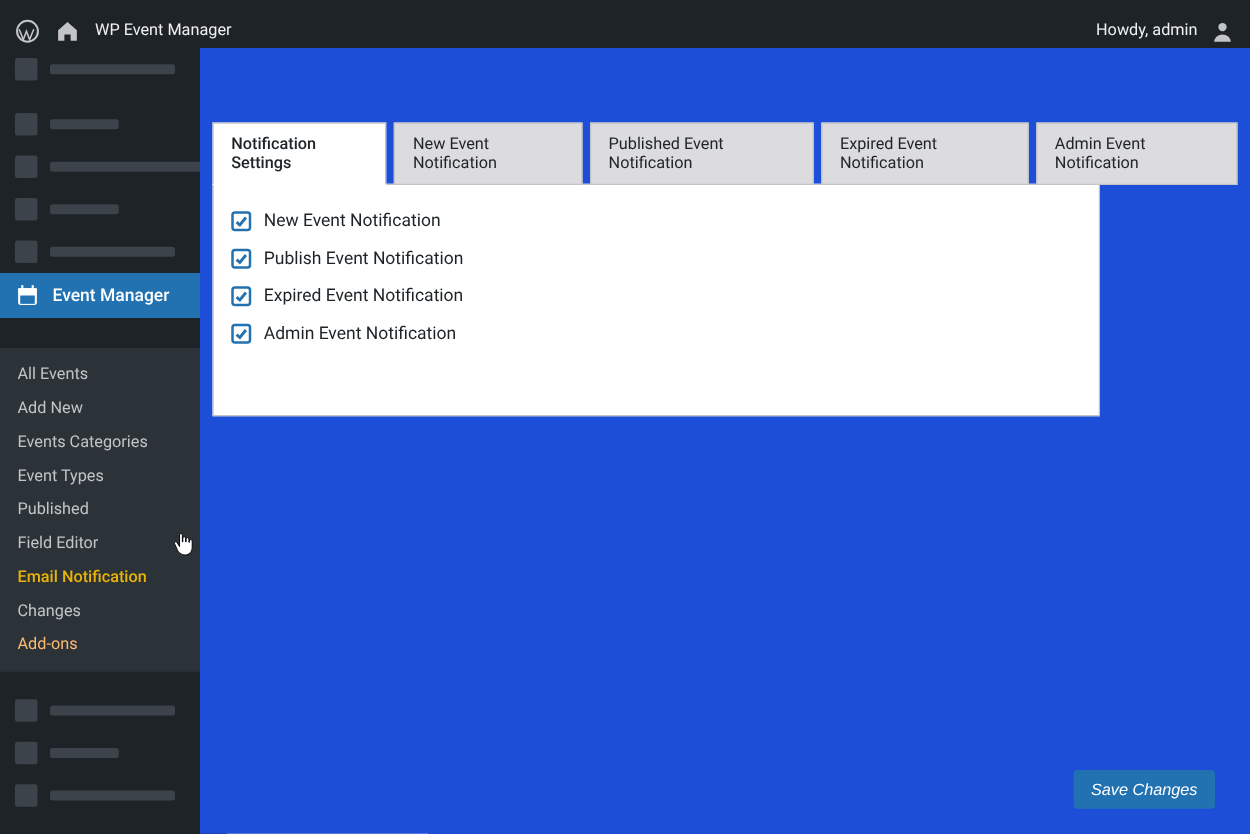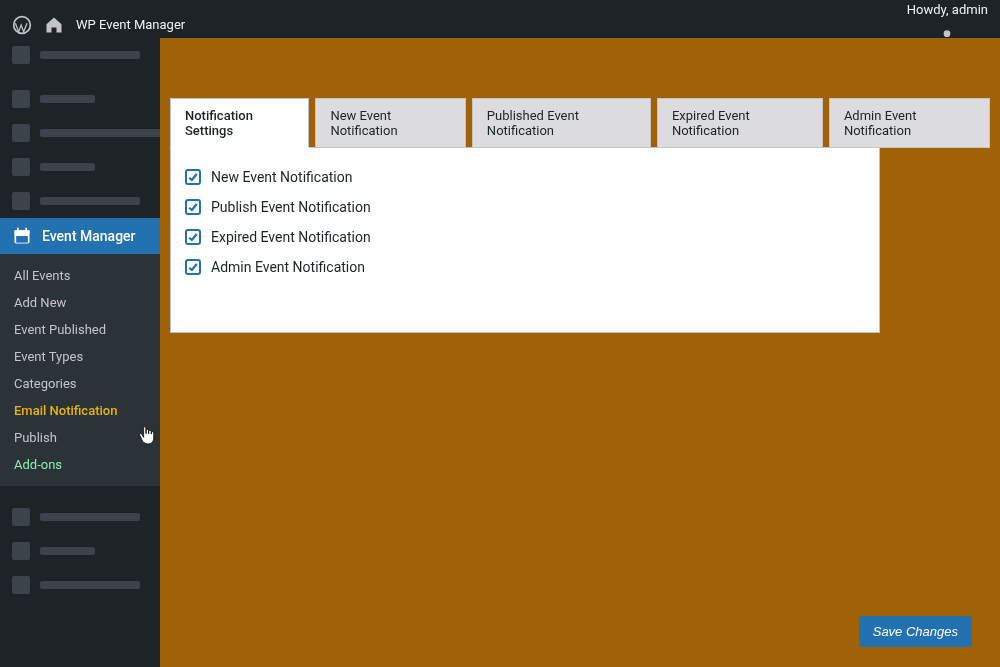--- a/index.html
+++ b/index.html
@@ -3,46 +3,46 @@
   <meta charset="utf-8">
   <style>
     * { margin: 0; padding: 0; box-sizing: border-box; }
     body { font-family: -apple-system, BlinkMacSystemFont, "Segoe UI", Roboto, sans-serif; font-size: 13px; background: #f1f1f1; width: 1000px; height: 667px; overflow: hidden; }
     
     
     .adminbar { height: 49px; background: #1d2327; color: #c3c4c7; display: flex; align-items: center; padding: 0 12px; justify-content: space-between; }
     .adminbar-left { display: flex; align-items: center; gap: 12px; }
     .adminbar-icon { width: 20px; height: 20px; display: inline-flex; align-items: center; justify-content: center; fill: #c3c4c7; }
     .site-title { color: #f0f0f1; font-size: 13px; }
-    .adminbar-right { display: flex; align-items: center; gap: 10px; color: #f0f0f1; flex-direction: column; }
+    .adminbar-right { display: flex; align-items: center; gap: 10px; color: #f0f0f1; }
     
     
     .sidebar { position: absolute; left: 0; top: 38px; bottom: 0; width: 181px; background: #1d2327; color: #c3c4c7; overflow-y: auto; }
     .sb-row { display: flex; align-items: center; padding: 8px 12px; gap: 10px; }
     .sb-icon-placeholder { width: 18px; height: 18px; background: #3c434a; border-radius: 2px; flex-shrink: 0; }
     .sb-bar { height: 8px; border-radius: 2px; background: #3c434a; flex: 1; }
     .sb-bar.medium { width: 80px; }
     .sb-bar.long   { width: 100px; flex: none; }
     .sb-bar.short  { width: 55px;  flex: none; }
     
     .sb-active { background: #2271b1; color: #fff; position: relative; }
     .sb-active::after { content: ""; position: absolute; right: -8px; top: 50%; transform: translateY(-50%); border: 8px solid transparent; border-right-color: #f1f1f1; }
     .sb-cal-icon { width: 20px; height: 20px; fill: #fff; }
     .sb-active-label { font-weight: 500; color: #fff; font-size: 14px; }
     
-    .submenu { background: #2c3338; padding: 8px 0; }
+    .submenu { background: #2c3338; padding: 8px 0; margin-top: 24px; }
     .submenu-item { padding: 6px 14px; color: #c3c4c7; font-size: 13px; cursor: pointer; }
     .submenu-item.current { color: #eab308; font-weight: 500; }
-    .submenu-item.addons { color: #86efac; }
+    .submenu-item.addons { color: #fdba74; }
     
     
     .hand-cursor { position: absolute; left: 138px; top: 424px; z-index: 50; pointer-events: none; }
     
     
-    .main { position: absolute; left: 160px; top: 38px; right: 0; bottom: 0; background: #a16207; padding: 20px 10px 32px 10px; overflow: auto; }
+    .main { position: absolute; left: 160px; top: 38px; right: 0; bottom: 0; background: #1d4ed8; padding: 20px 10px 32px 10px; overflow: auto; }
     
     .tabs { display: flex; gap: 6px; margin-bottom: -1px; }
     .tab { border: 1px solid #c3c4c7; background: #dcdcde; padding: 9px 14px; font-size: 13px; color: #1d2327; cursor: pointer; }
     .tab.active { background: #fff; border-bottom-color: #fff; font-weight: 500; }
     
     .panel { border: 1px solid #c3c4c7; background: #fff; padding: 14px 14px 50px 14px; width: 710px; }
     .check-row { display: flex; align-items: center; gap: 10px; padding: 7px 0; }
     .chk { width: 16px; height: 16px; border: 2px solid #2271b1; border-radius: 3px; display: inline-flex; align-items: center; justify-content: center; }
     .chk svg { width: 12px; height: 12px; stroke: #2271b1; stroke-width: 3; fill: none; }
     .check-label { color: #1d2327; font-size: 14px; }
@@ -110,25 +110,26 @@
         <rect x="6" y="2" width="2" height="5" fill="#fff"></rect>
         <rect x="16" y="2" width="2" height="5" fill="#fff"></rect>
         <rect x="5" y="12" width="14" height="8" fill="#2271b1"></rect>
       </svg>
     <span class="sb-active-label">Event Manager</span>
   </div>
 
   <div class="submenu">
     <div class="submenu-item">All Events</div>
     <div class="submenu-item">Add New</div>
-    <div class="submenu-item">Event Published</div>
+    <div class="submenu-item">Events Categories</div>
     <div class="submenu-item">Event Types</div>
-    <div class="submenu-item">Categories</div>
+    <div class="submenu-item">Published</div>
+    <div class="submenu-item">Field Editor</div>
     <div class="submenu-item current">Email Notification</div>
-    <div class="submenu-item">Publish</div>
+    <div class="submenu-item">Changes</div>
     <div class="submenu-item addons">Add-ons</div>
   </div>
 
   <div style="height:14px"></div>
   <div class="sb-row">
       <span class="sb-icon-placeholder"></span>
       <span class="sb-bar long"></span>
     </div>
   <div class="sb-row">
       <span class="sb-icon-placeholder"></span>

